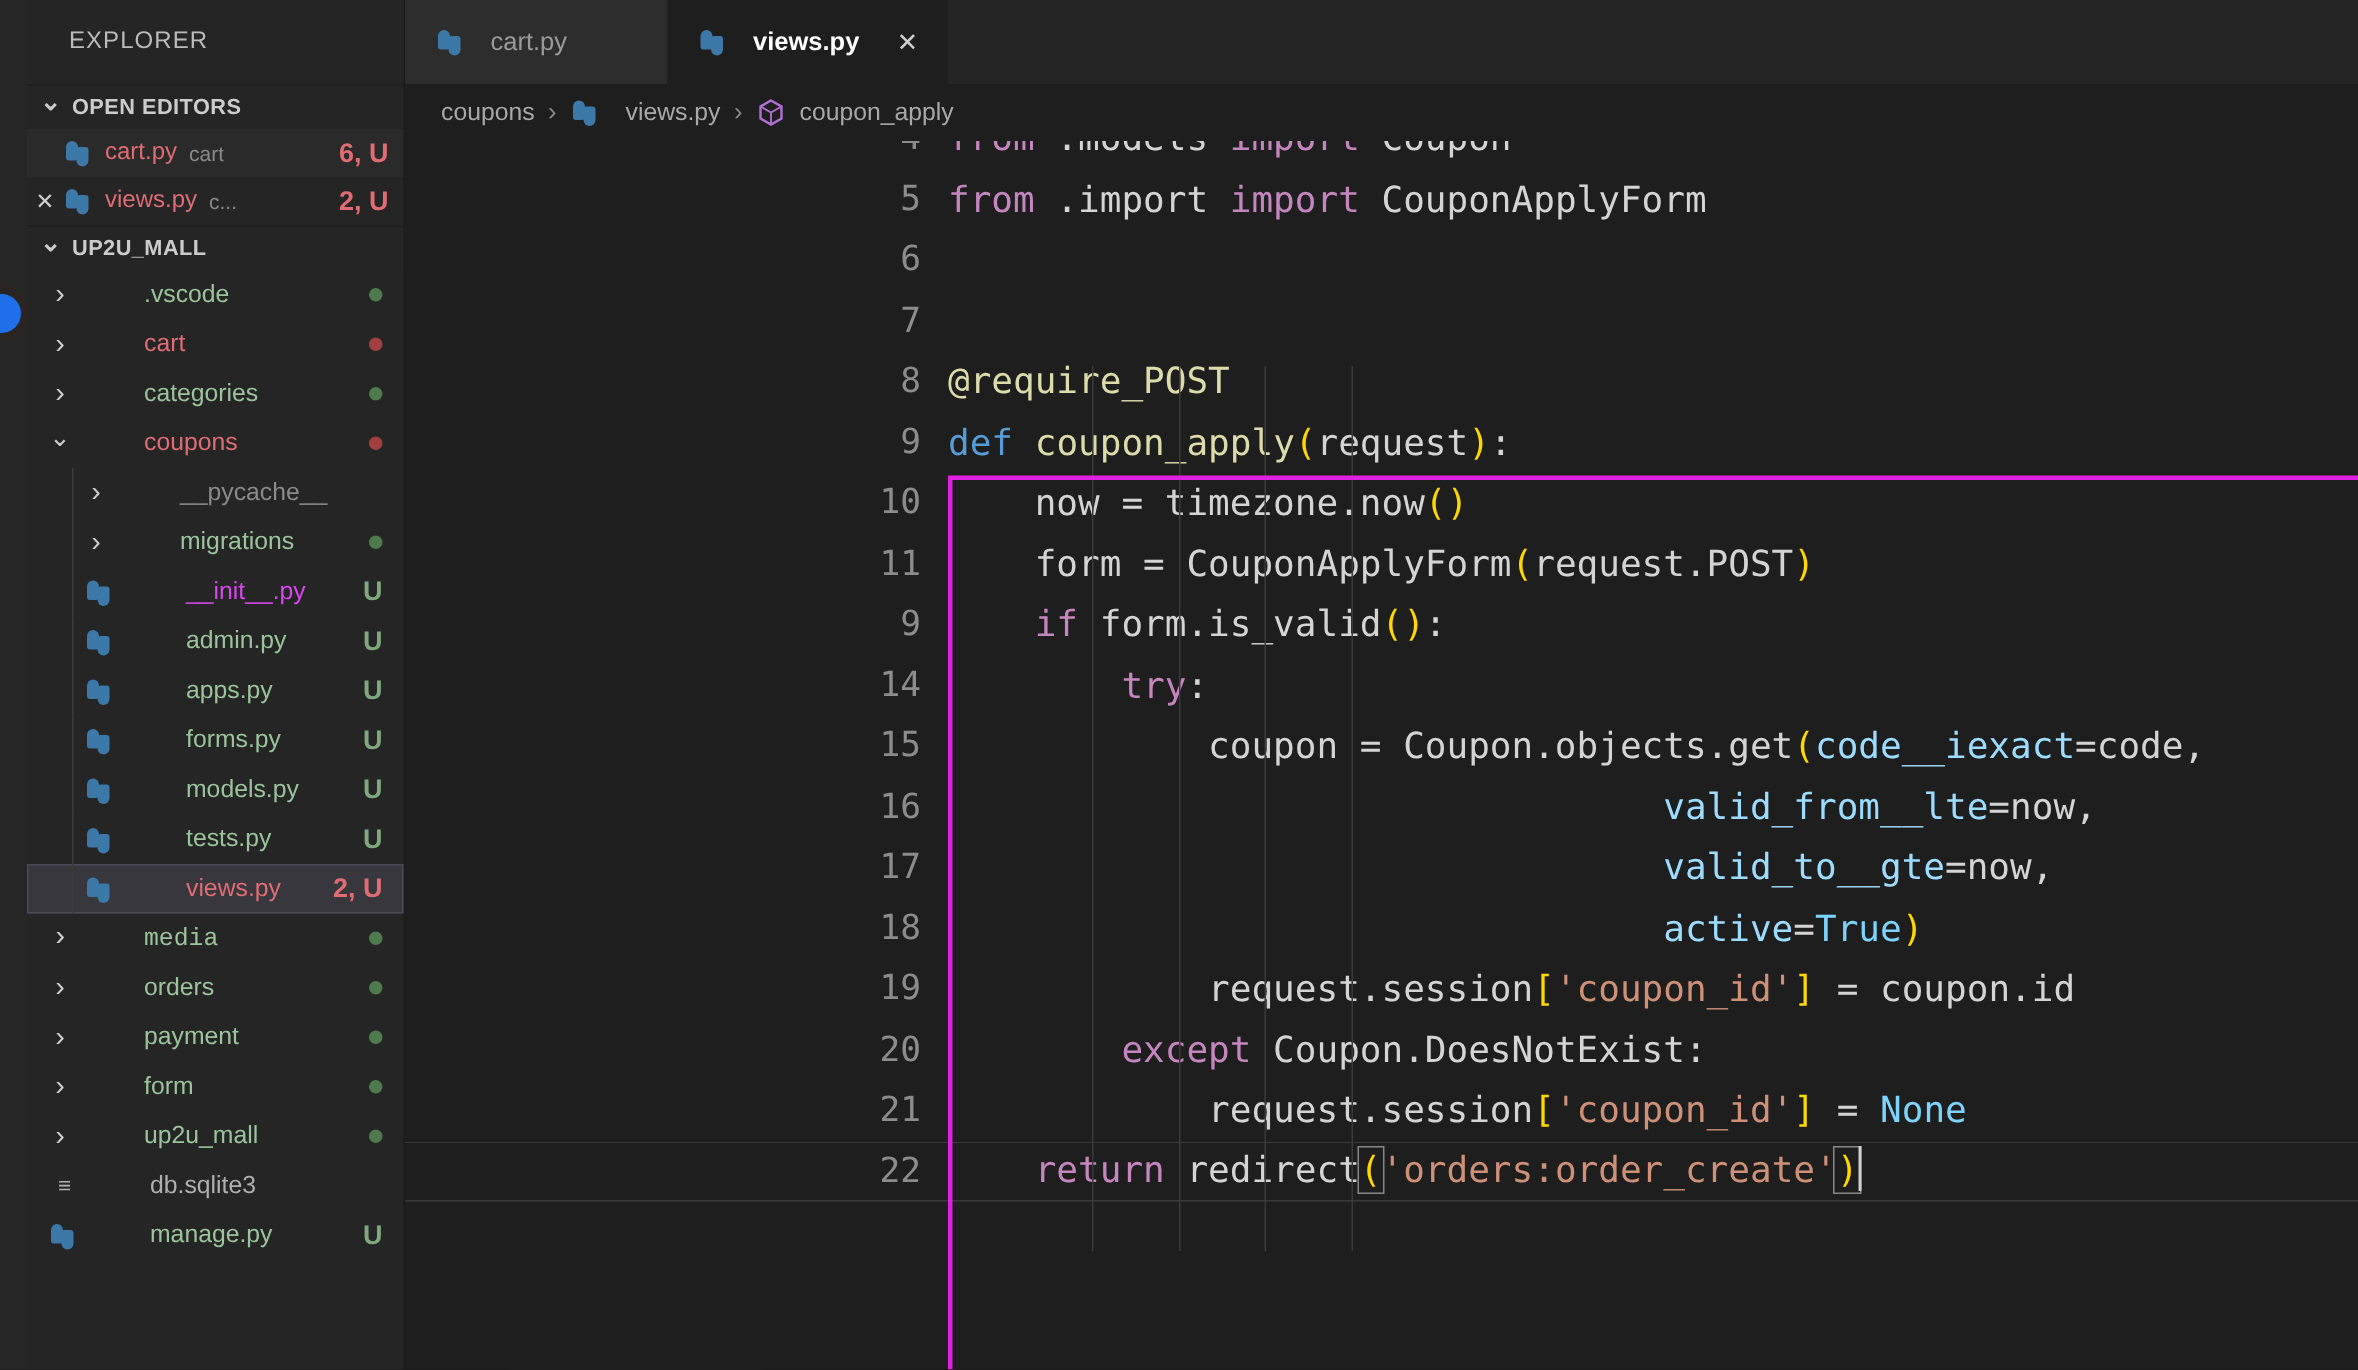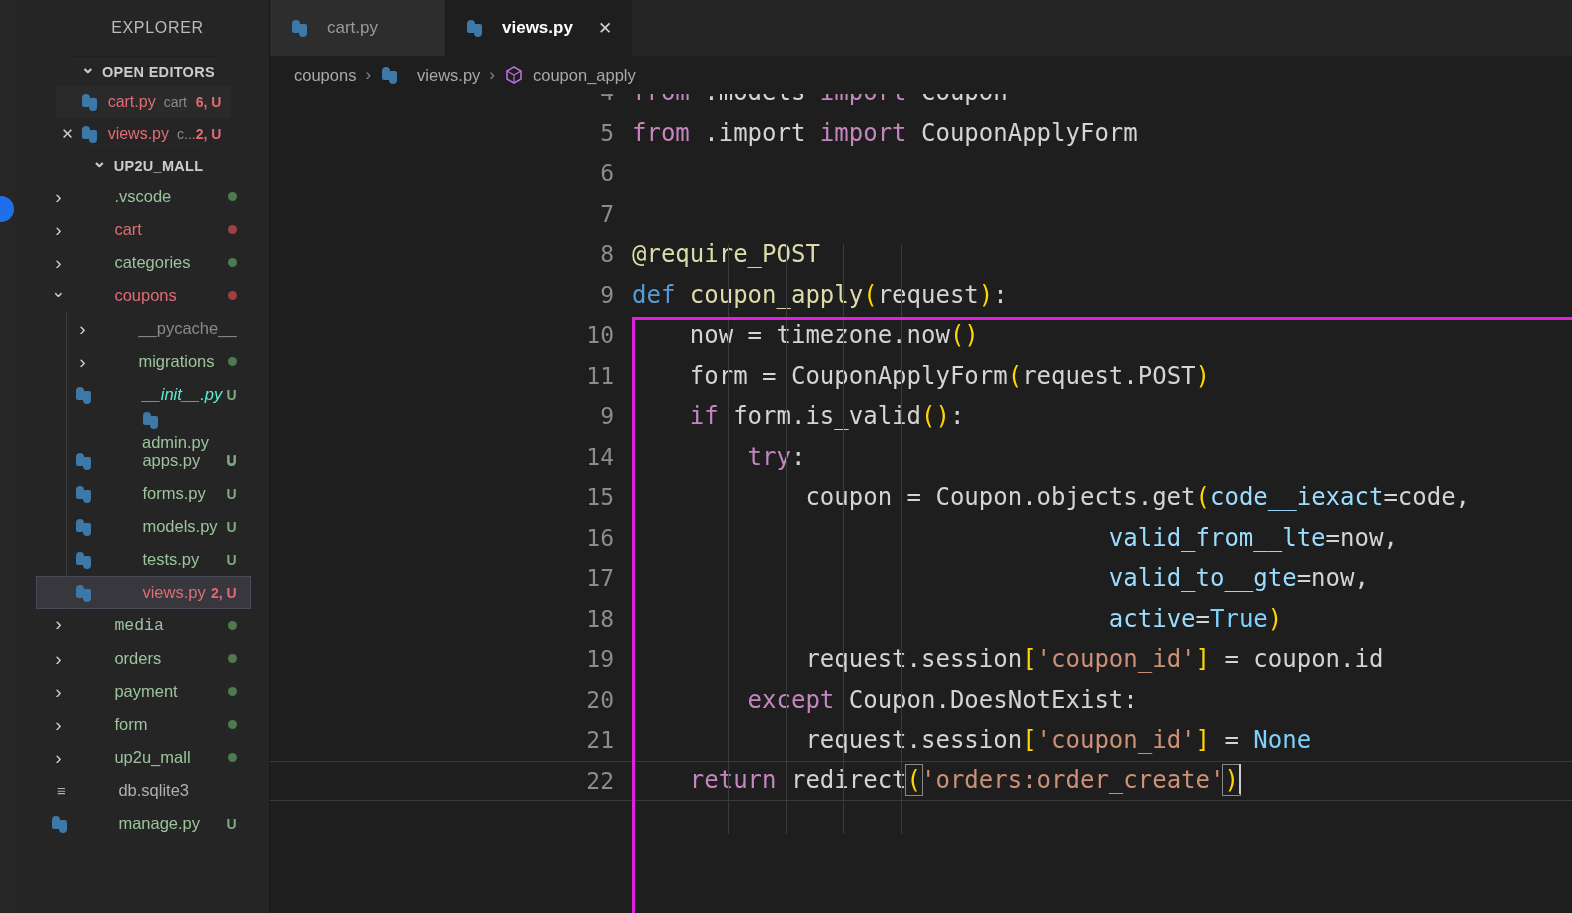--- a/index.html
+++ b/index.html
@@ -21,21 +21,20 @@
     width:26px; height:26px; border-radius:50%;
     background:#1f6feb;
     box-shadow:0 0 0 6px #2a2522;
   }
 
   
   .sidebar{
     width:252px; flex:0 0 252px; height:913px;
     background:#252526; display:flex; flex-direction:column;
     border-right:1px solid #1b1b1b;
-    align-items:center;
   }
   .sb-title{
     height:56px; line-height:56px; padding-left:28px;
     font-size:16px; color:#bbbbbb; letter-spacing:.7px;
     background:#252526;
   }
   .section-head{
     display:flex; align-items:center; gap:6px;
     height:30px; padding-left:8px;
     font-size:14.5px; font-weight:bold; color:#cccccc;
@@ -56,21 +55,21 @@
   .pyicon{
     width:22px; height:18px; flex:0 0 22px; position:relative; margin-right:6px;
   }
   .pyicon::before,.pyicon::after{
     content:""; position:absolute; width:8px; height:13px; border-radius:4px 4px 2px 2px;
   }
   .pyicon::before{ left:2px; top:1px; background:#3c78a8; }
   .pyicon::after{ left:9px; top:5px; background:#3c78a8; border-radius:2px 2px 4px 4px; }
   .fname{ color:#e06c75; white-space:nowrap; }
   .fdesc{ color:#8a8a8a; font-size:14px; margin-left:8px; white-space:nowrap; overflow:hidden; }
-  .badge{ margin-left:auto; color:#e06c75; font-size:14px; font-weight:bold; white-space:nowrap; }
+  .badge{ margin-left:auto; color:#e06c75; font-size:18px; font-weight:bold; white-space:nowrap; }
 
   .tree-row{
     display:flex; align-items:center; height:33px;
     font-size:16.5px; padding-right:14px; position:relative;
   }
   .tree-row .label{ white-space:nowrap;margin-left:40px; }
   .dot{ margin-left:auto; width:9px; height:9px; border-radius:50%; }
   .guide{
     position:absolute; top:0; bottom:0; width:1px; background:#3b3b3b;
   }
@@ -202,24 +201,24 @@
         </div>
         <div class="tree-row" style="padding-left: 38px;">
           <span class="guide" style="left: 30px;"></span>
           <span class="chev right" style="margin-right: 8px; color: rgb(207, 207, 207);"></span>
           <span class="label" style="color: rgb(156, 196, 156);">migrations</span>
           <span class="dot" style="background: rgb(78, 122, 78);"></span>
         </div>
         <div class="tree-row" style="padding-left: 38px;">
           <span class="guide" style="left: 30px;"></span>
           <span class="pyicon"></span>
-          <span class="label" style="color: #5eead4; font-style: italic;">__init__.py</span>
-          <span class="badge" style="color: rgb(127, 168, 127);">U</span>
-        </div>
-        <div class="tree-row" style="padding-left: 38px; flex-direction: column;">
+          <span class="label" style="color: #d946ef;">__init__.py</span>
+          <span class="badge" style="color: rgb(127, 168, 127);">U</span>
+        </div>
+        <div class="tree-row" style="padding-left: 38px;">
           <span class="guide" style="left: 30px;"></span>
           <span class="pyicon"></span>
           <span class="label" style="color: rgb(156, 196, 156);">admin.py</span>
           <span class="badge" style="color: rgb(127, 168, 127);">U</span>
         </div>
         <div class="tree-row" style="padding-left: 38px;">
           <span class="guide" style="left: 30px;"></span>
           <span class="pyicon"></span>
           <span class="label" style="color: rgb(156, 196, 156);">apps.py</span>
           <span class="badge" style="color: rgb(127, 168, 127);">U</span>

